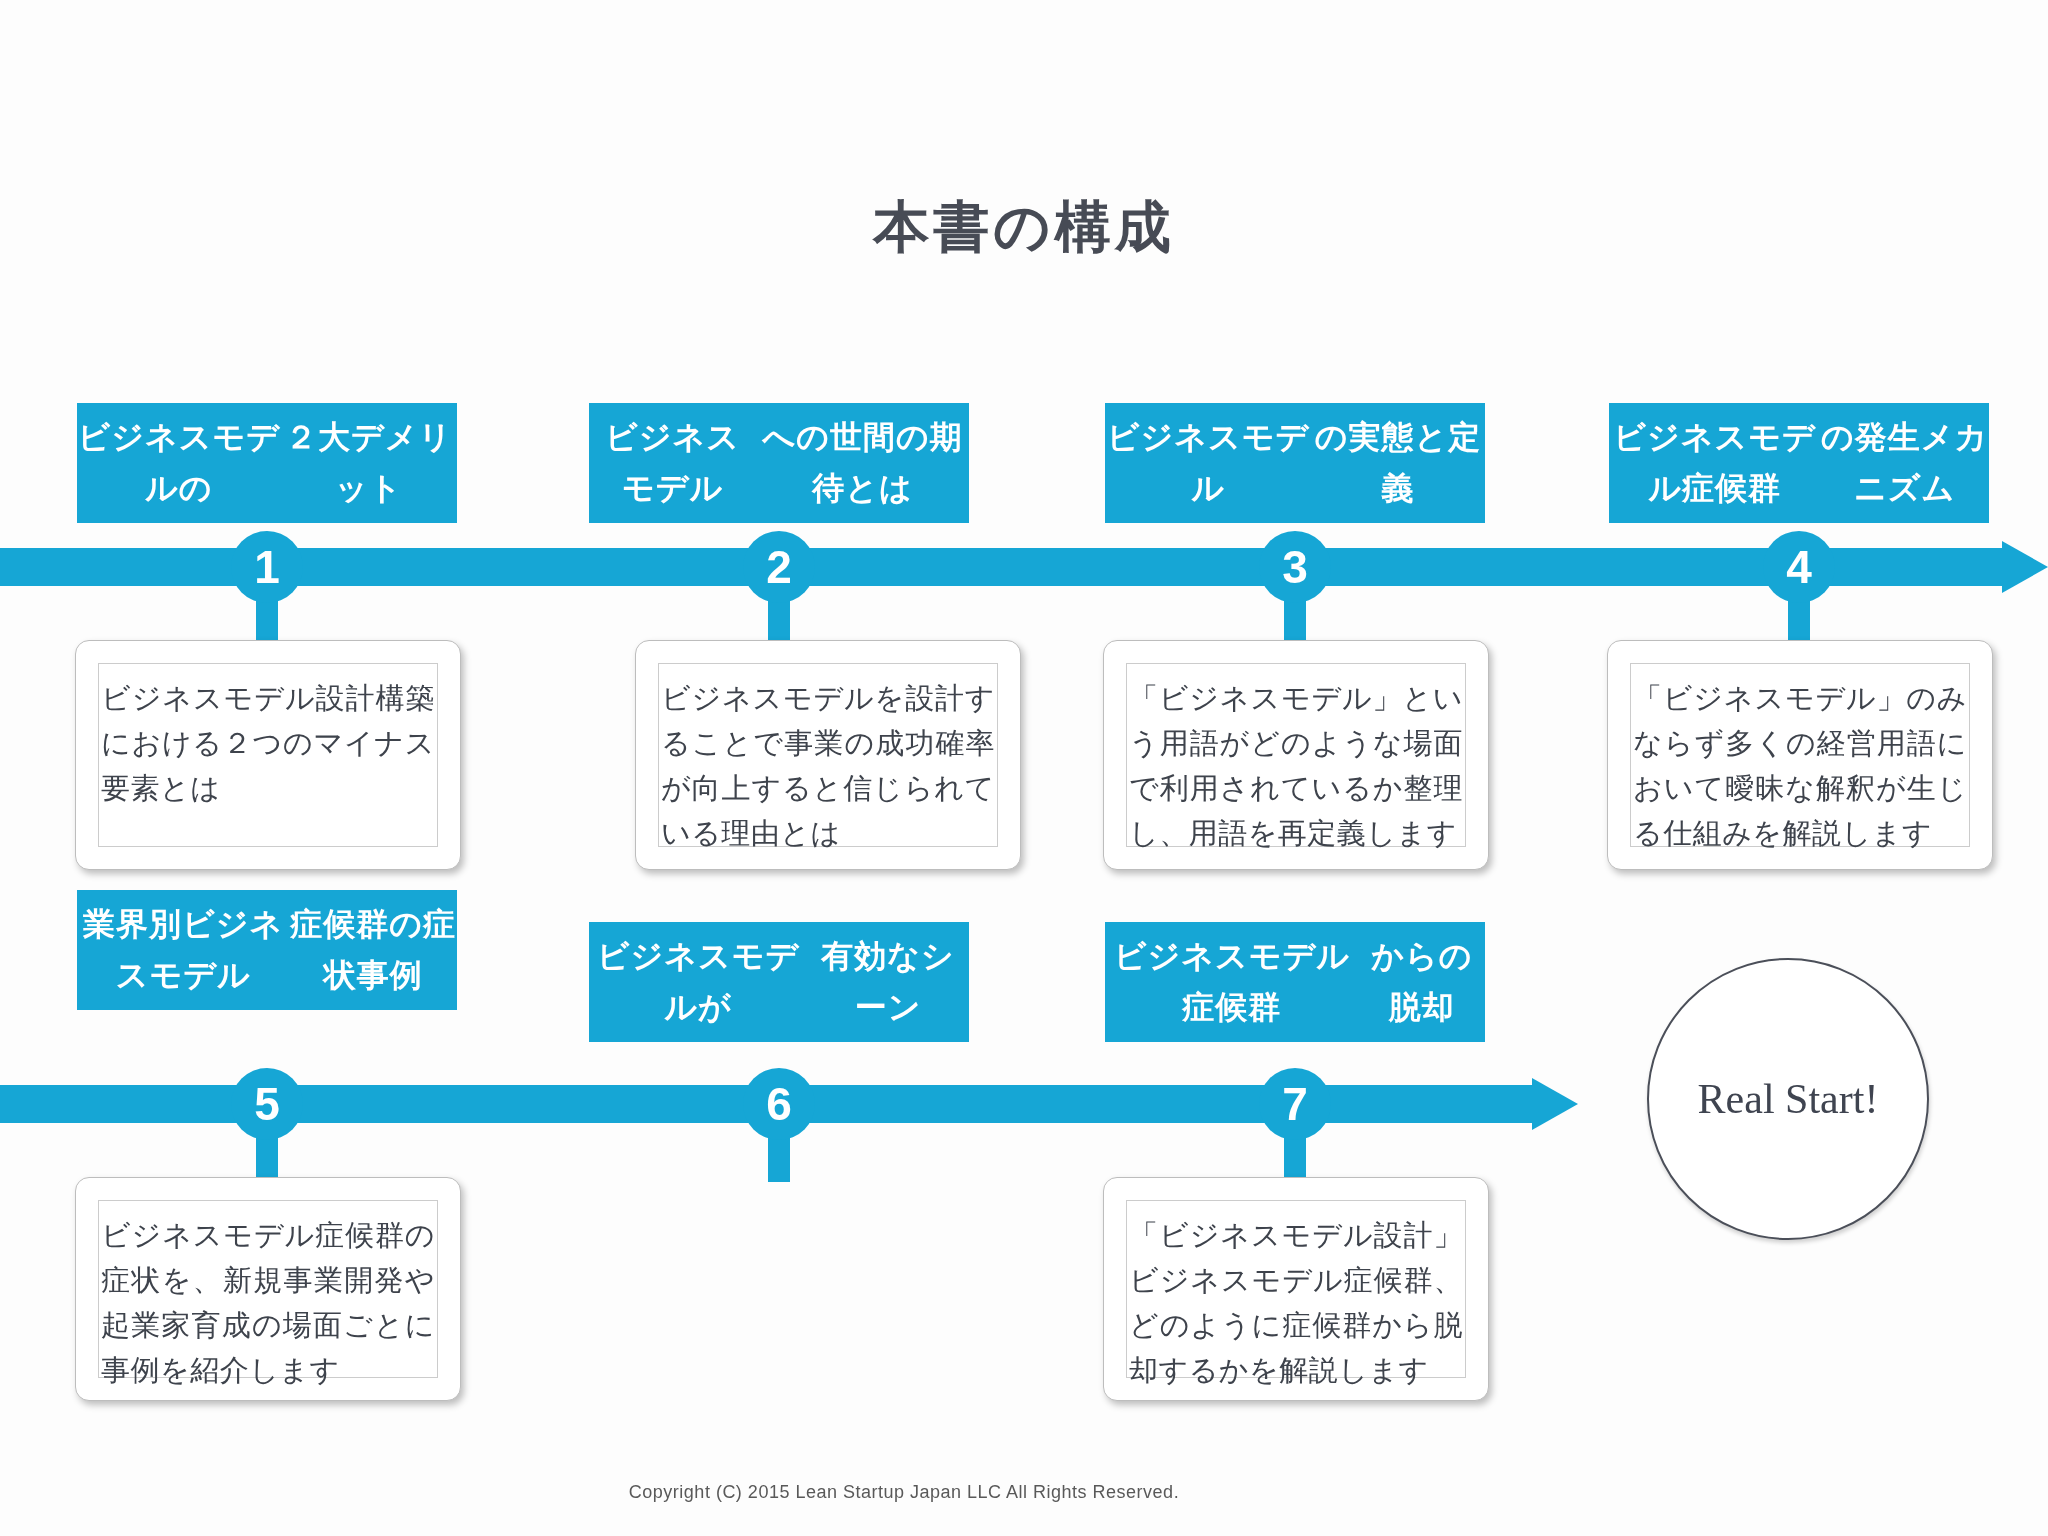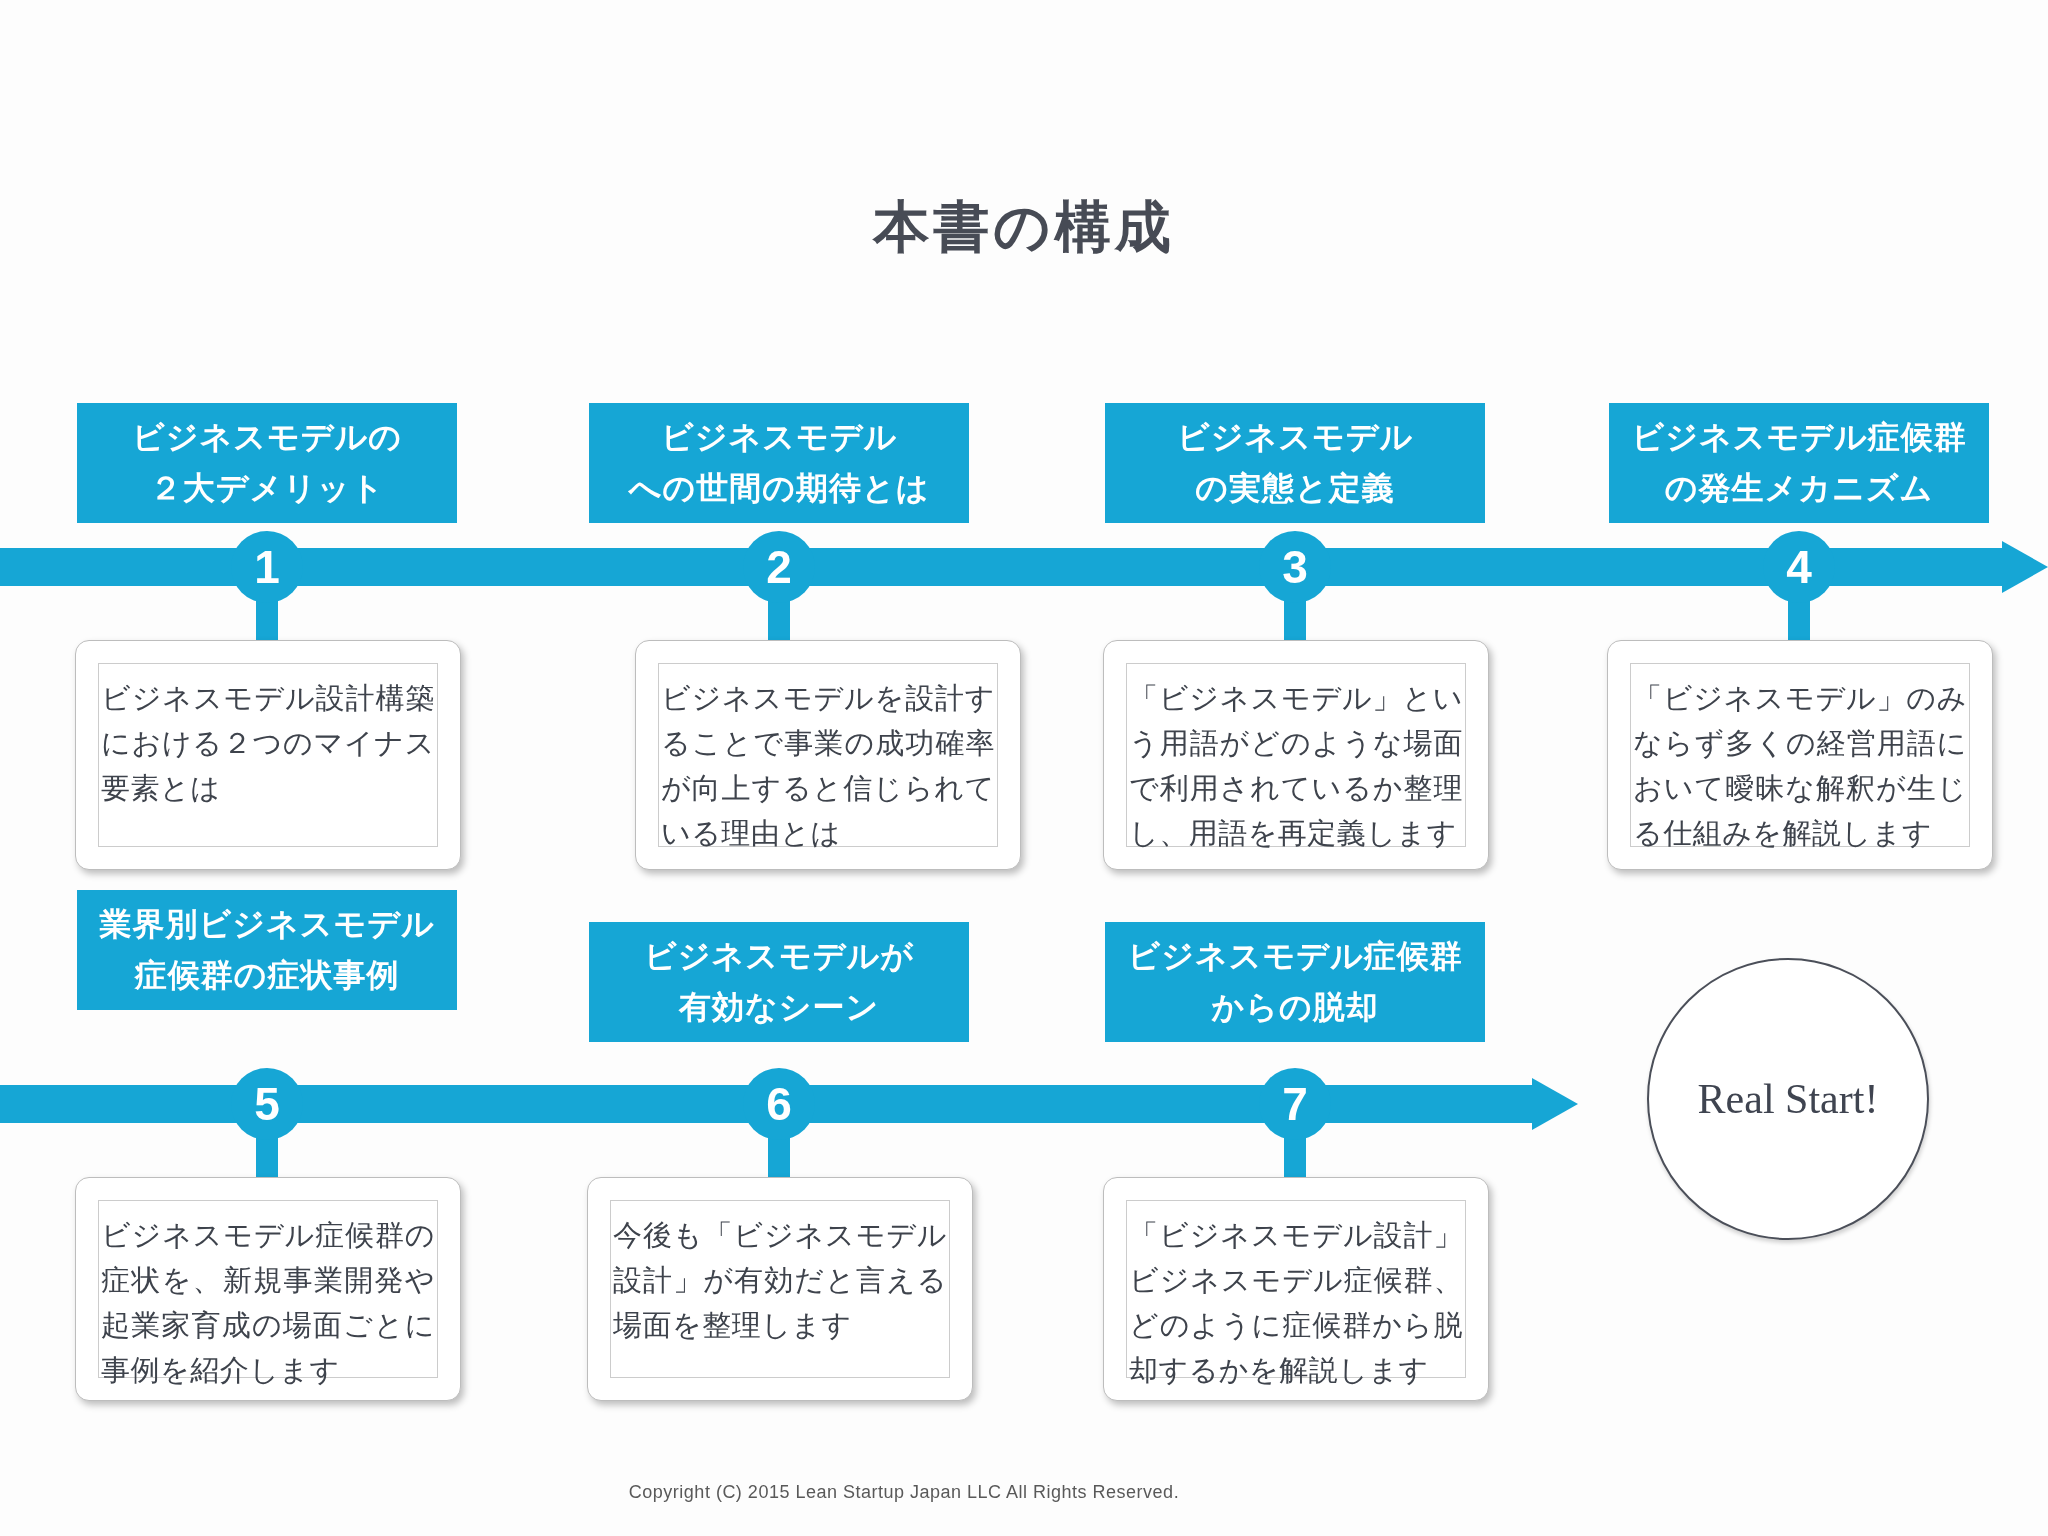--- a/index.html
+++ b/index.html
@@ -6,21 +6,21 @@
   .slide{
     position:relative;width:2048px;height:1536px;background:#fdfdfd;overflow:hidden;
     font-family:"Liberation Sans",sans-serif;
   }
   .title{
     position:absolute;top:190px;left:0;width:2048px;text-align:center;
     font-size:56px;font-weight:bold;letter-spacing:4px;color:var(--title-text,#474b55);
   }
   .hdr{
     position:absolute;width:380px;height:120px;background:var(--accent,#16a6d5);
-    display:flex;flex-direction:column;justify-content:center;align-items:center;
+    display:flex;flex-direction:row;justify-content:center;align-items:center;
     color:#ffffff;font-size:32px;font-weight:bold;line-height:1.6;letter-spacing:1px;
     text-align:center;
   }
   .bar{position:absolute;left:0;height:38px;background:var(--accent,#16a6d5);}
   .arrowhead{
     position:absolute;width:0;height:0;
     border-top:26px solid transparent;border-bottom:26px solid transparent;
     border-left:46px solid var(--accent,#16a6d5);
   }
   .numcircle{
@@ -134,23 +134,20 @@
     <div class="card-inner">ビジネスモデル症候群の症状を、新規事業開発や起業家育成の場面ごとに事例を紹介します</div>
   </div>
 
   <div class="hdr" style="left:589px;top:922px;">
     <span>ビジネスモデルが</span>
     <span>有効なシーン</span>
   </div>
   <div class="numcircle" style="left:743px;top:1068px;">
     <span>6</span>
   </div>
-  <div class="card" style="left:587px;top:1177px;height:222px;">
-    <div class="card-inner">今後も「ビジネスモデル設計」が有効だと言える場面を整理します</div>
-  </div>
 
   <div class="hdr" style="left:1105px;top:922px;">
     <span>ビジネスモデル症候群</span>
     <span>からの脱却</span>
   </div>
   <div class="numcircle" style="left:1259px;top:1068px;">
     <span>7</span>
   </div>
   <div class="card" style="left:1103px;top:1177px;height:222px;">
     <div class="card-inner">「ビジネスモデル設計」ビジネスモデル症候群、どのように症候群から脱却するかを解説します</div>

